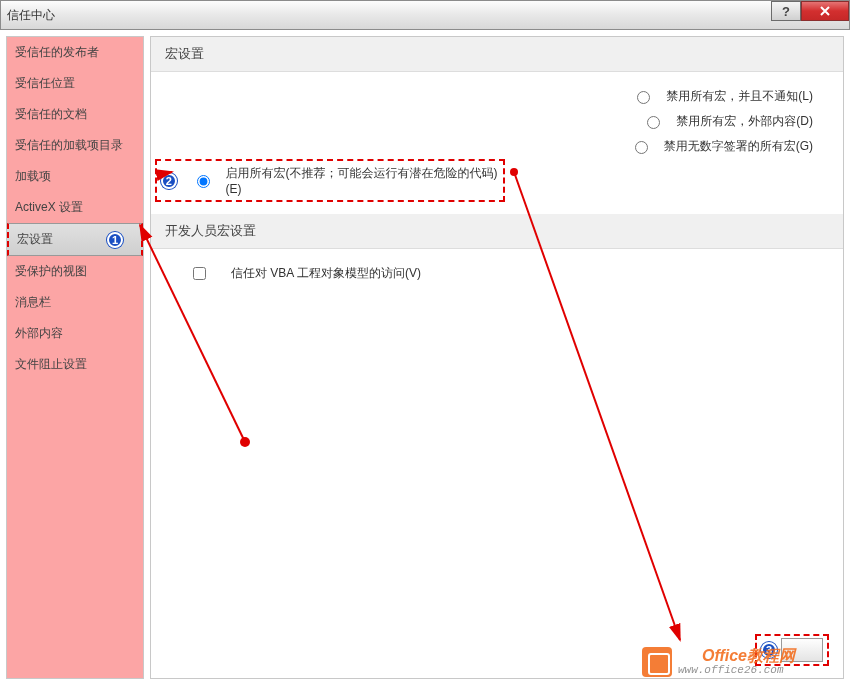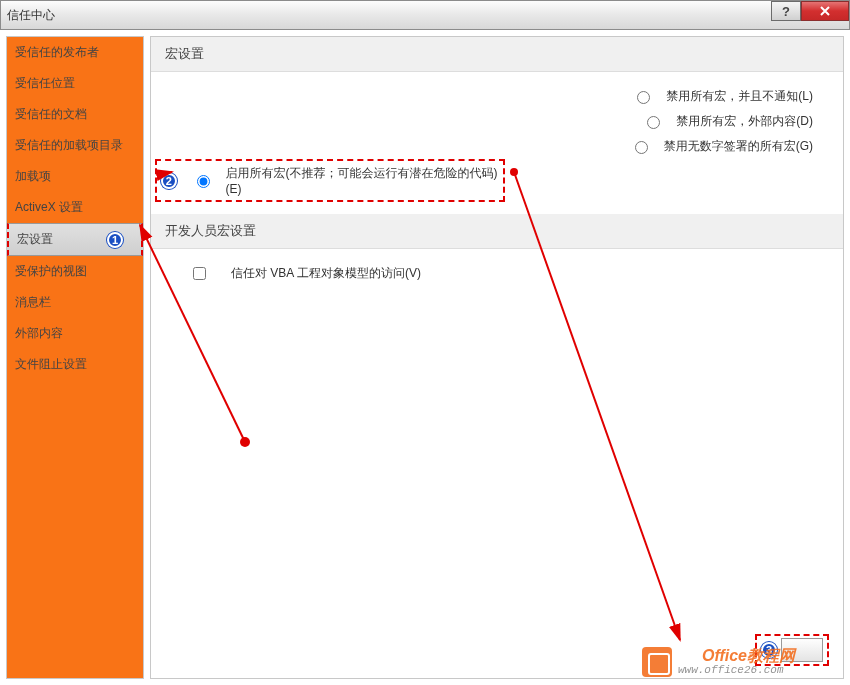--- a/index.html
+++ b/index.html
@@ -7,21 +7,21 @@
 
 .titlebar { height: 30px; background: linear-gradient(to bottom, #fdfdfd 0%, #e8e8e8 50%, #d8d8d8 100%); border: 1px solid #8b8b8b; display: flex; align-items: center; padding-left: 6px; position: relative; }
 .titlebar-text { color: #333; font-size: 12px; }
 .win-buttons { position: absolute; right: 0; top: 0; display: flex; height: 20px; }
 .win-btn { width: 30px; height: 20px; border: 1px solid #6b6b6b; background: linear-gradient(to bottom, #f5f5f5, #d0d0d0); display: flex; align-items: center; justify-content: center; font-family: Arial; }
 .help-btn { font-weight: bold; color: #444; font-size: 13px; }
 .close-btn { width: 48px; background: linear-gradient(to bottom, #e57373 0%, #d32f2f 50%, #c62828 100%); color: #fff; font-size: 15px; font-weight: bold; border-color: #8b2e2e; }
 
 .content { display: flex; padding: 6px; gap: 6px; height: calc(100% - 30px); }
 
-.sidebar { width: 138px; border: 1px solid #c8c8c8; background: #f97316; }
+.sidebar { width: 138px; border: 1px solid #c8c8c8; background: #fca5a5; }
 .sidebar-item { padding: 7px 8px; color: #444; cursor: pointer; }
 .sidebar-item.selected { background: linear-gradient(to bottom, #e0e0e0, #cfcfcf); border-top: 1px solid #999; border-bottom: 1px solid #999; position: relative; }
 
 .main { flex: 1; border: 1px solid #c8c8c8; background: #fff; padding: 0; position: relative; }
 .section-header { background: #f0f0f0; padding: 8px 14px; color: #444; font-size: 13px; border-bottom: 1px solid #ddd; }
 .section-body { padding: 12px 30px; }
 .radio-row { display: flex; align-items: center; gap: 16px; padding: 4px 0; color: #333; justify-content: flex-end; }
 .radio-row input[type=radio] { margin-top: 1px; }
 .checkbox-row { display: flex; align-items: center; gap: 25px; padding: 4px 12px; color: #333; }
 

